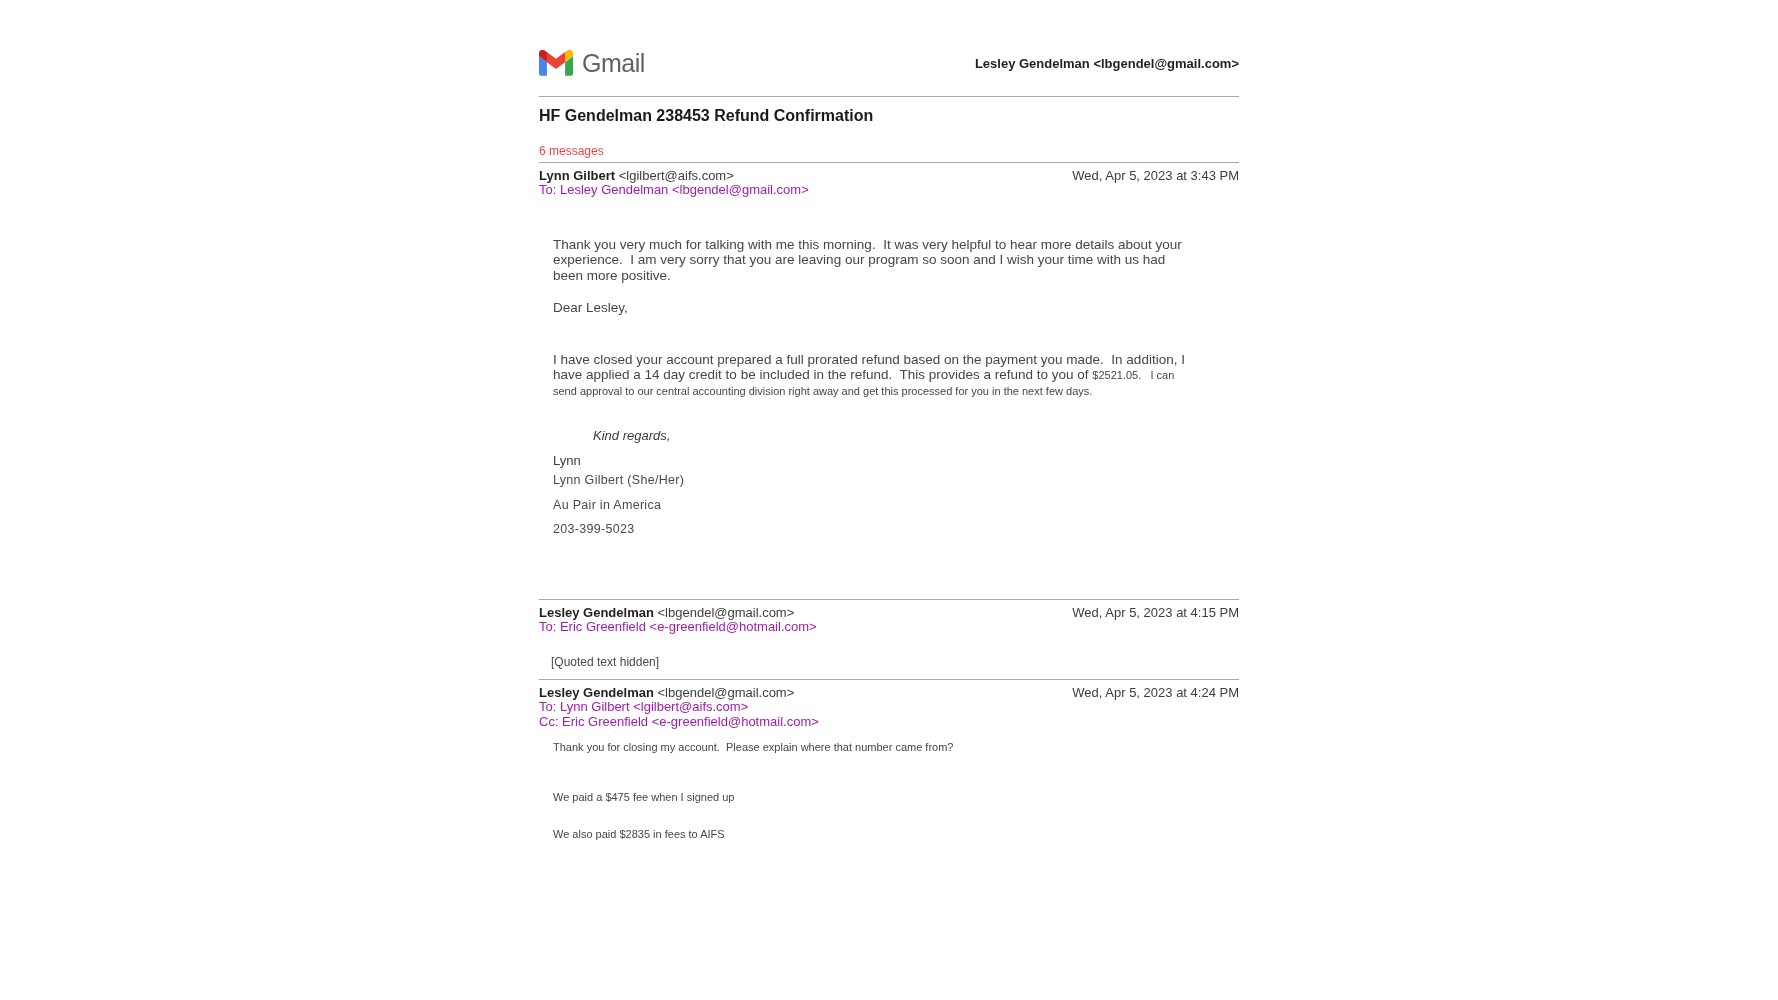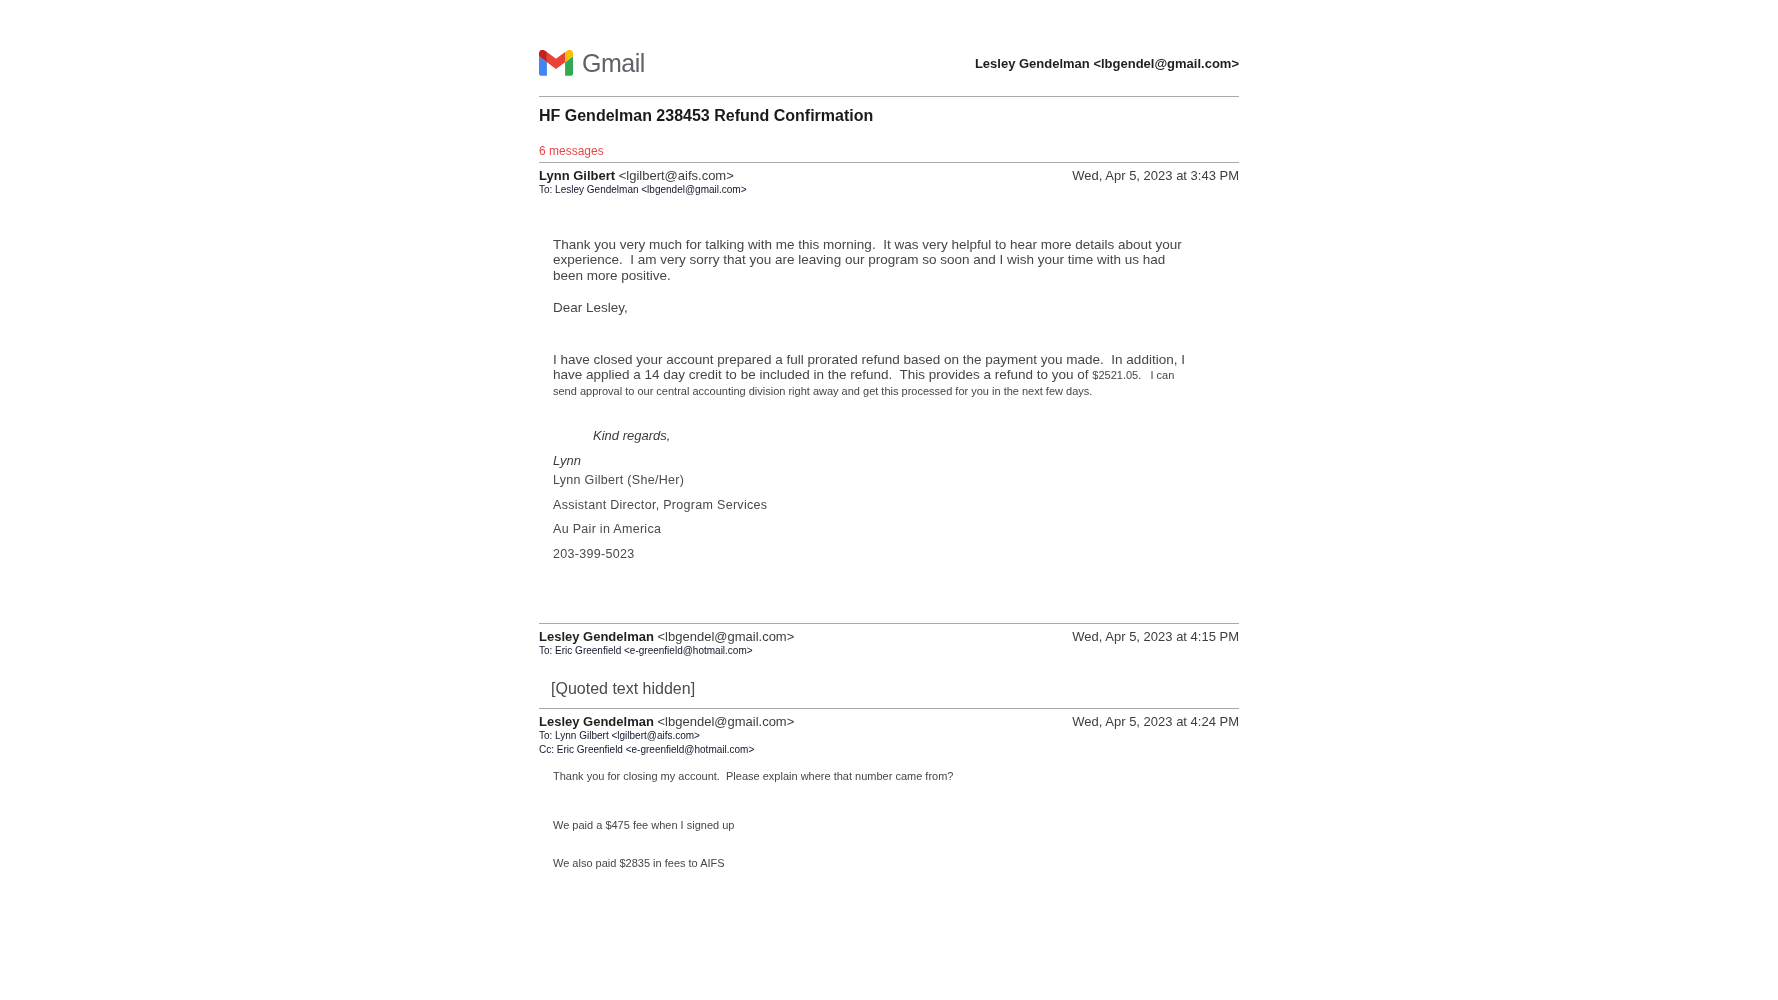--- a/index.html
+++ b/index.html
@@ -27,40 +27,40 @@
 
   
   .subject { margin-top: 9px; font-size: 16px; font-weight: bold; color: #1a1a1a; line-height: 20px; }
   .msg-count { margin-top: 18px; font-size: 12px; color: #ef4444; line-height: 15px; }
 
   
   .msg-header { display: flex; justify-content: space-between; align-items: flex-start; margin-top: 5px; }
   .msg-from-block { font-size: 13px; line-height: 15px; color: #3d3d3d; }
   .from-name { font-weight: bold; color: #1f1f1f; }
   .from-email { color: #3d3d3d; }
-  .to-line, .cc-line { font-size: 10px; line-height: 14.5px; color: #0f172a; }
+  .to-line, .cc-line { font-size: 13px; line-height: 14.5px; color: #a21caf; }
   .msg-date { font-size: 13px; color: #3d3d3d; white-space: nowrap; }
 
   
   .msg-body { padding-left: 14px; }
   .para { font-size: 13.5px; line-height: 15.5px; color: #464646; white-space: pre-wrap; max-width: 642px; }
   .greeting-1 { margin-top: 17px; }
   .para-1 { margin-top: 39px; }
   .para-2 { margin-top: 36px; }
   .small-run { font-size: 11px; line-height: 13px; }
   .para-3 { margin-top: 37px; }
   .closing { margin-top: 30px; font-style: italic; font-size: 13px; margin-left: 40px; }
-  .closing-name { margin-top: 10px; font-style: italic; font-size: 13px; }
+  .closing-name { margin-top: 10px; font-size: 13px; }
   .signature { }
   .sig-line { font-size: 12.5px; line-height: 24.5px; color: #4a4a4a; letter-spacing: 0.3px; }
 
   .spacer-after-msg1 { height: 57px; }
 
   
-  .quoted-note { margin-top: 21px; padding-left: 12px; font-size: 16px; color: #4a4a4a; }
+  .quoted-note { margin-top: 21px; padding-left: 12px; font-size: 12px; color: #4a4a4a; }
   .spacer-after-msg2 { height: 10px; }
 
   
   .para-sm { font-size: 11px; line-height: 12.5px; color: #464646; white-space: pre-wrap; }
   .greeting-3 { margin-top: 15px; }
   .para-3a { margin-top: 12px; }
   .para-3b { margin-top: 12px; }
 </style>
 </head>
 <body>
@@ -100,21 +100,20 @@
     </div>
 
     <div class="msg-body">
       <div class="para para-1">Thank you very much for talking with me this morning.  It was very helpful to hear more details about your experience.  I am very sorry that you are leaving our program so soon and I wish your time with us had been more positive.</div>
       <div class="para greeting-1">Dear Lesley,</div>
       <div class="para para-2"><span>I have closed your account prepared a full prorated refund based on the payment you made.  In addition, I have applied a 14 day credit to be included in the refund.  This provides a refund to you of </span><span class="small-run">$2521.05.   I can send approval to our central accounting division right away and get this processed for you in the next few days.</span></div>
       <div class="closing">Kind regards,</div>
       <div class="closing-name">Lynn</div>
       <div class="signature">
         <div class="sig-line">Lynn Gilbert (She/Her)</div>
-        <div class="sig-line">Assistant Director, Program Services</div>
         <div class="sig-line">Au Pair in America</div>
         <div class="sig-line">203-399-5023</div>
       </div>
     </div>
   </div>
 
   <div class="spacer-after-msg1"></div>
   <hr class="rule rule-msg">
 
   <div class="message">

